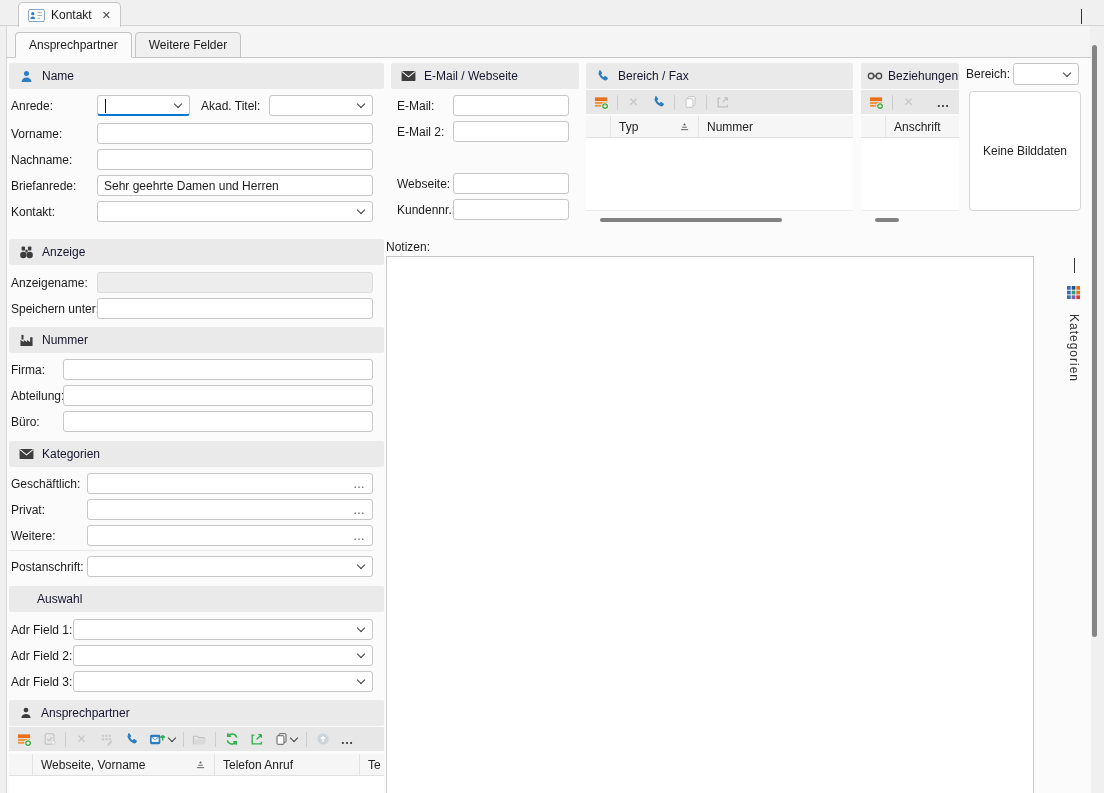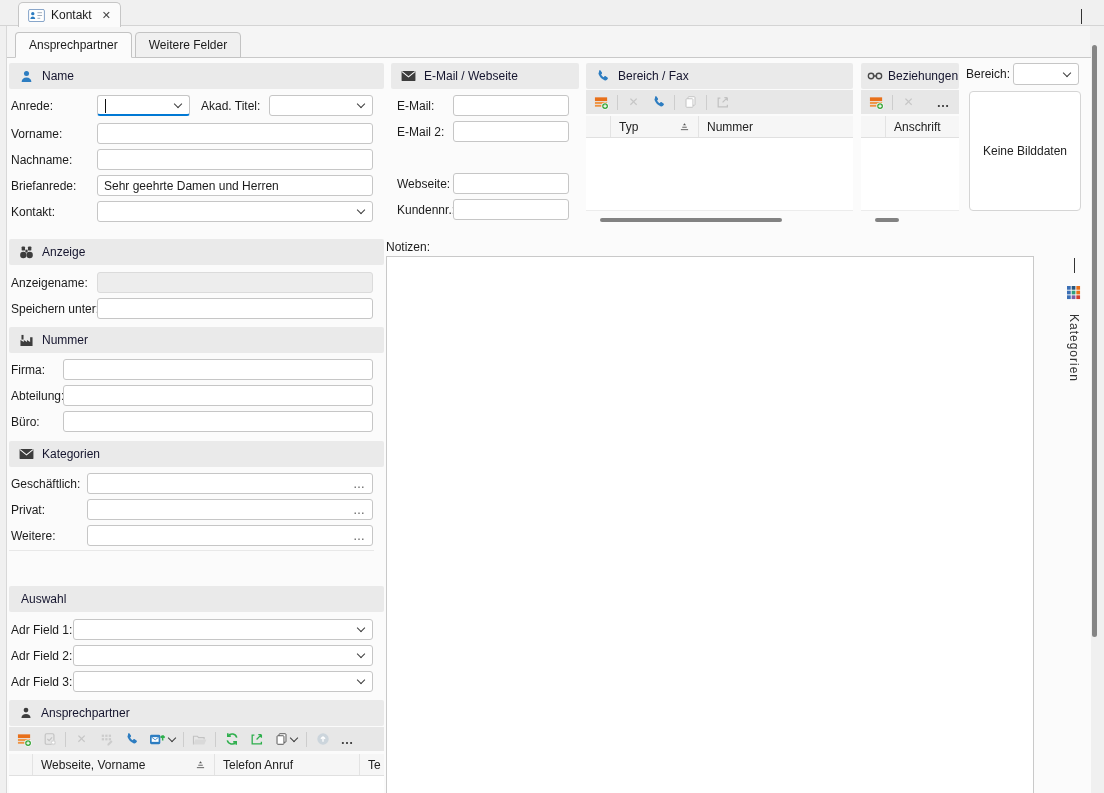--- a/index.html
+++ b/index.html
@@ -355,24 +355,30 @@
           <span class="dots">…</span>
         </div>
       </div>
       <div class="frow" style="top:84px">
         <span class="flabel" style="left:2px">Weitere:</span>
         <div class="inp" style="left:78px;width:286px">
           <span class="dots">…</span>
         </div>
       </div>
       <div style="position:absolute;left:0;right:10px;top:109px;height:1px;background:#e8e8e8"></div>
+      <div class="frow" style="top:115px">
+        <span class="flabel" style="left:2px">Postanschrift:</span>
+        <div class="combo" style="left:78px;width:286px">
+          <span class="chev"></span>
+        </div>
+      </div>
     </div>
 
     <div class="sec" style="left:2px;top:528px;width:375px;height:112px">
-      <div class="sec-h" style="padding-left:12px">
+      <div class="sec-h" style="padding-left:28px">
         <span>Auswahl</span>
       </div>
       <div class="frow" style="top:33px">
         <span class="flabel" style="left:2px">Adr Field 1:</span>
         <div class="combo" style="left:64px;width:300px">
           <span class="chev"></span>
         </div>
       </div>
       <div class="frow" style="top:59px">
         <span class="flabel" style="left:2px">Adr Field 2:</span>

